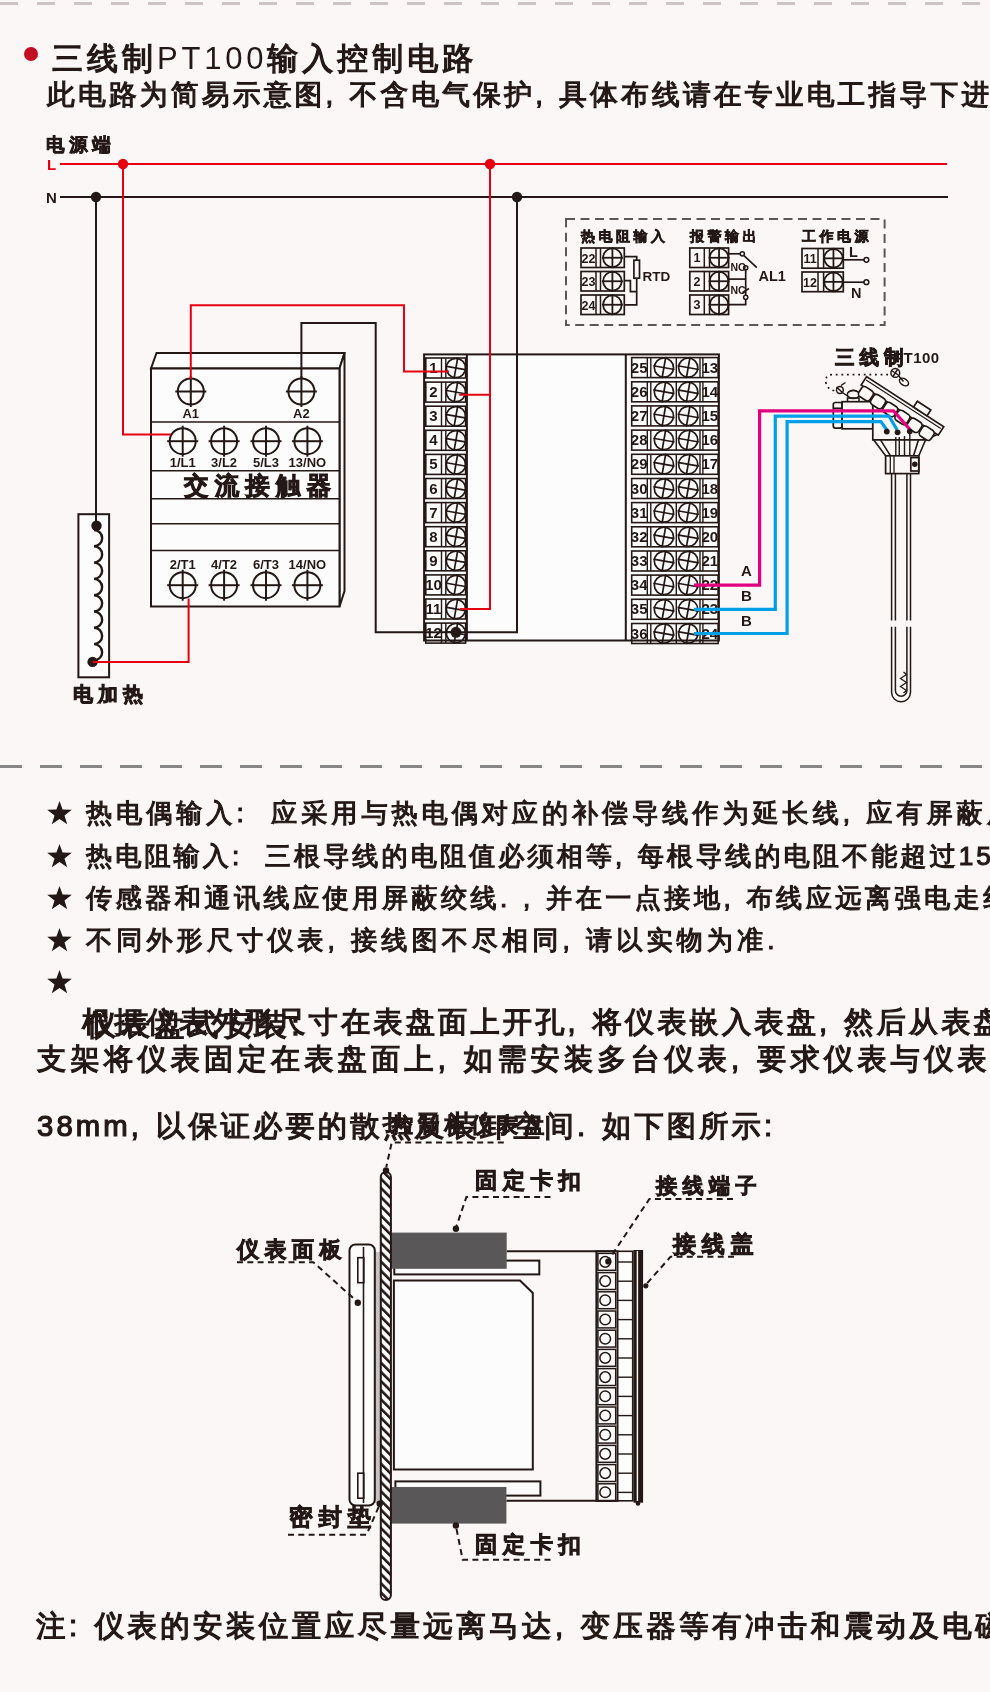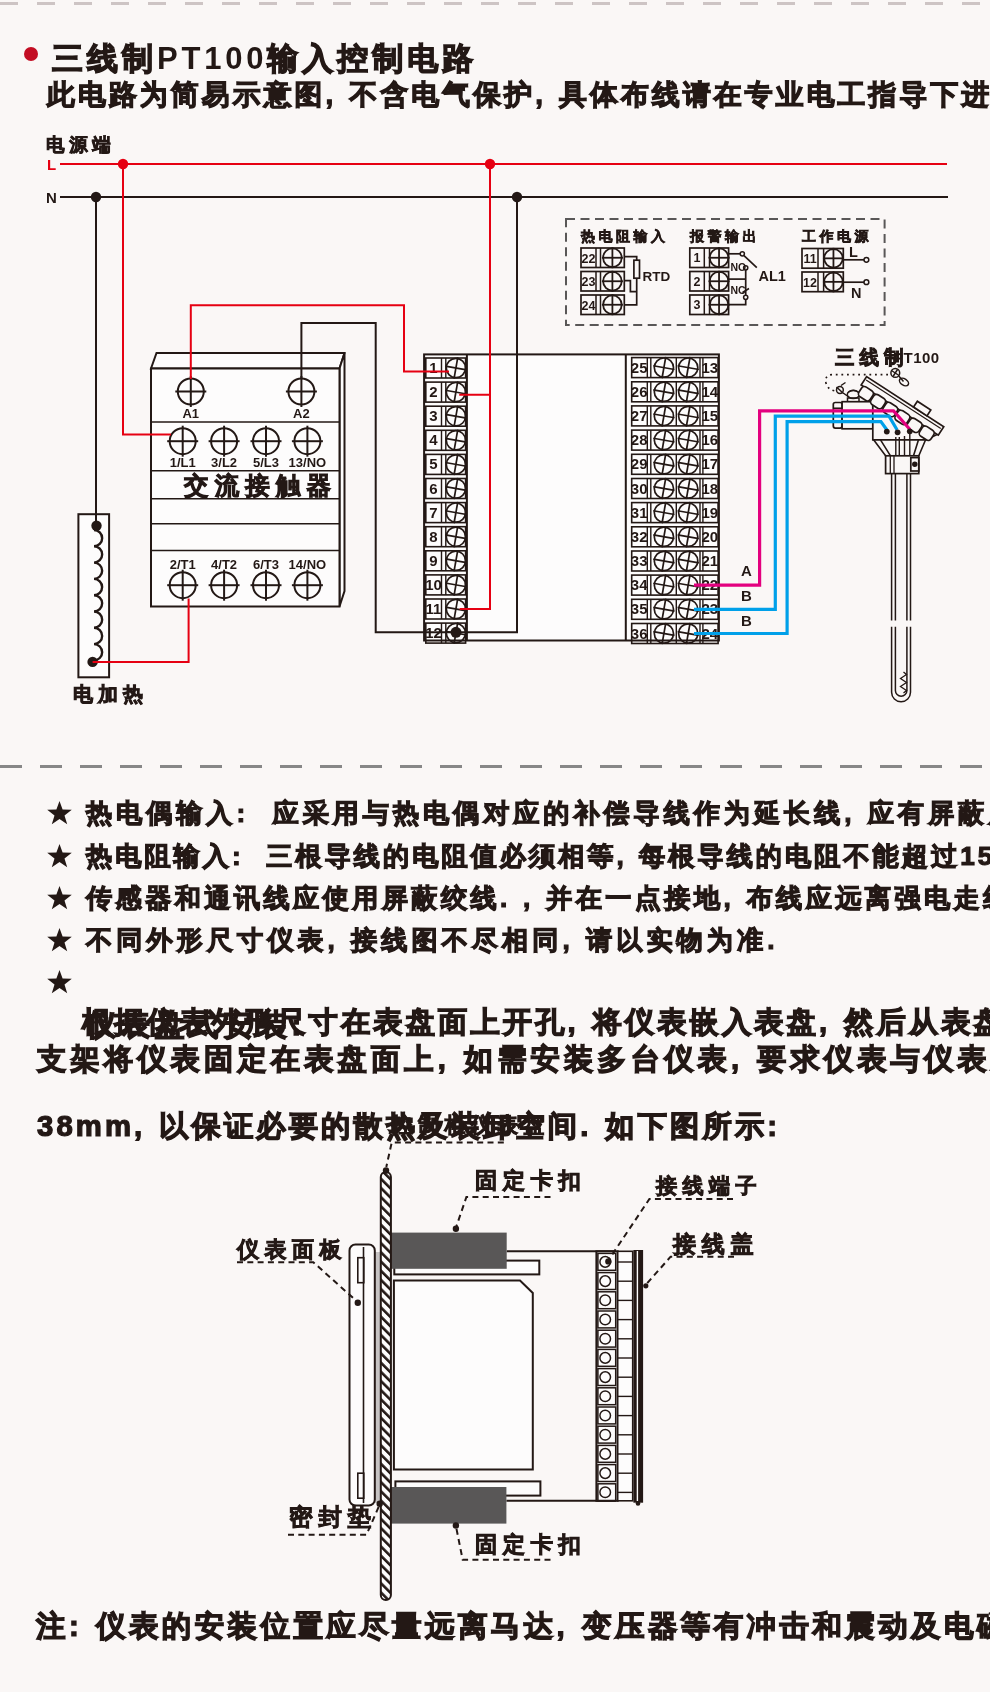--- a/index.html
+++ b/index.html
@@ -1,20 +1,20 @@
 <!DOCTYPE html>
 <html><head>
 <meta charset="utf-8">
 <style>
 html,body{margin:0;padding:0;}
 body{width:990px;height:1692px;position:relative;background:#faf7f6;overflow:hidden;
      font-family:"Liberation Sans",sans-serif;color:#231815;}
 .abs{position:absolute;white-space:nowrap;}
 .cj{letter-spacing:.25em;-webkit-text-stroke:.042em #231815;}
-.b{font-weight:bold;}
+.b{font-weight:normal;}
 .fw{font-style:normal;padding-right:.47em;}
 svg text{font-family:"Liberation Sans",sans-serif;}
 svg text:not([fill]){fill:#231815;}
 svg .cjt{letter-spacing:.25em;stroke:#231815;}
 </style>
 </head>
 <body>
 
 <div class="abs" style="left:0;top:2px;width:990px;height:3px;background:repeating-linear-gradient(90deg,#cdc4c4 0 18px,rgba(0,0,0,0) 18px 37px);"></div>
 

